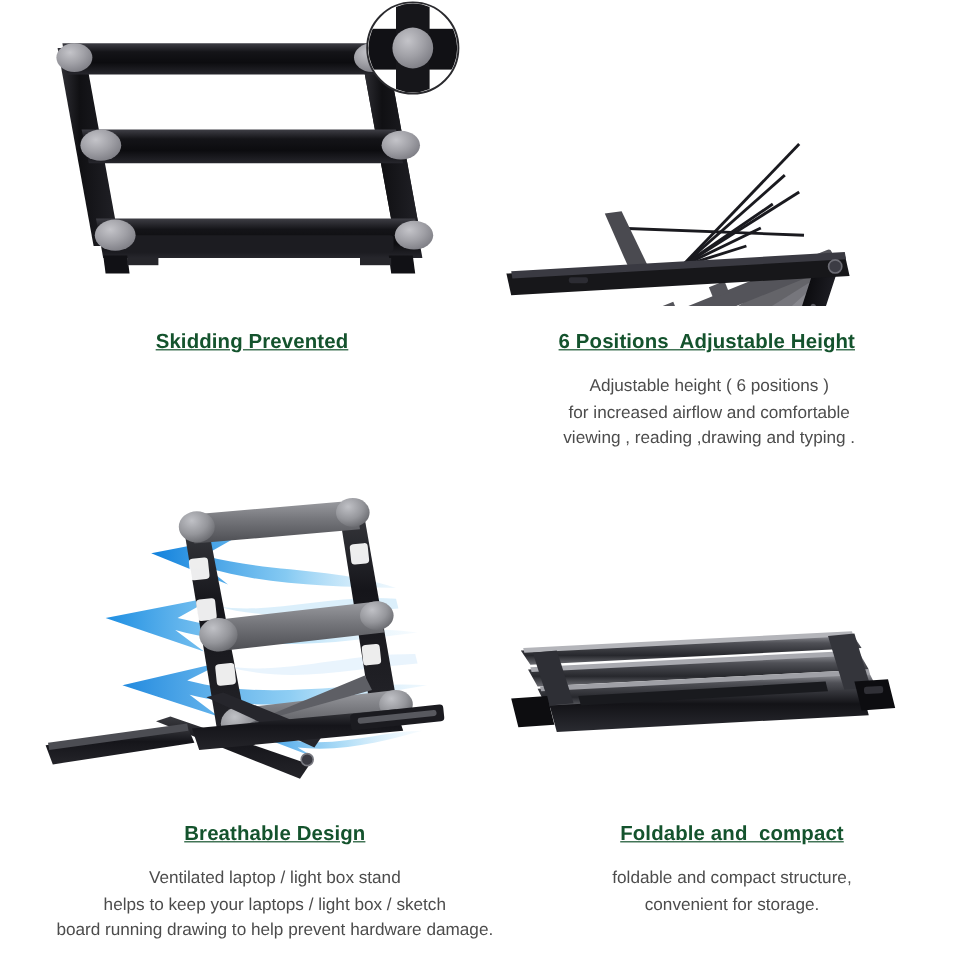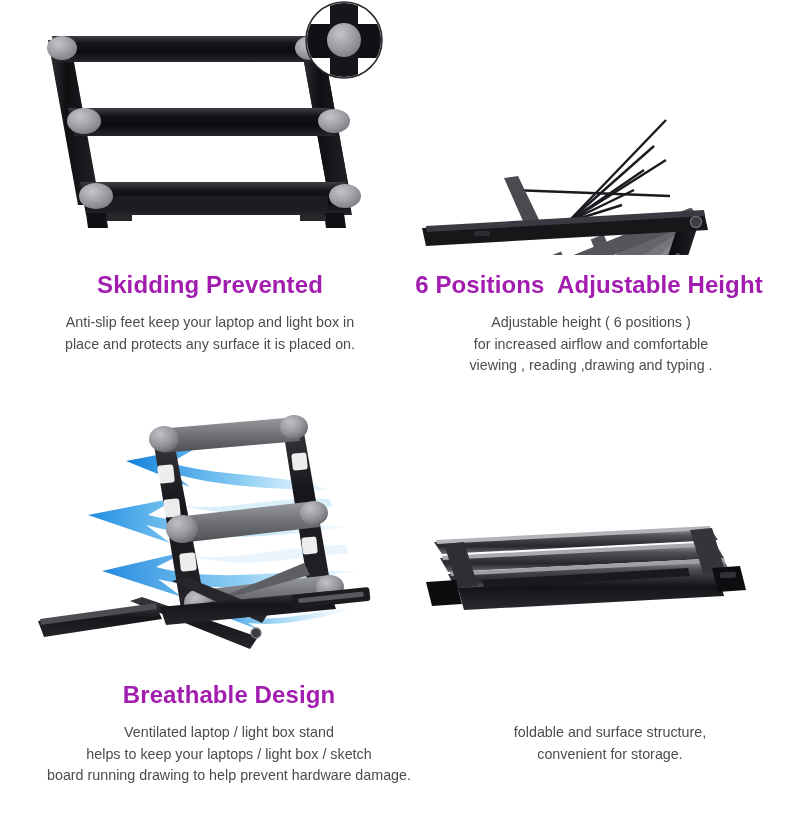--- a/index.html
+++ b/index.html
@@ -28,26 +28,27 @@
   }
   .feature-media {
     position: absolute;
     left: 0;
     top: 0;
   }
   .feature-heading {
     position: absolute;
     width: 100%;
     text-align: center;
-    color: #a21caf;
+    color: #14532d;
     font-weight: bold;
-    font-size: 24px;
+    font-size: 17px;
     line-height: 26px;
     letter-spacing: 0.1px;
     white-space: pre;
+    text-decoration: underline;
   }
   .feature-body {
     position: absolute;
     width: 100%;
     text-align: center;
     color: #4c4c4c;
     font-size: 14.3px;
     line-height: 21.5px;
     white-space: pre-line;
   }
@@ -130,22 +131,20 @@
           <g clip-path="url(#calloutClip)">
             <rect x="300" y="24" width="92" height="34" fill="#111115"></rect>
             <rect x="330" y="2" width="28" height="78" fill="#16161a"></rect>
             <circle cx="344" cy="40" r="17" fill="url(#padGrad)"></circle>
           </g>
         </g>
       </svg>
     </div>
 
     <div class="feature-heading">Skidding Prevented</div>
-    <div class="feature-body">Anti-slip feet keep your laptop and light box in
-place and protects any surface it is placed on.</div>
   </section>
 
   <section class="feature" id="block-positions">
 
     <div class="feature-media" style="left:20px;">
       <svg class="media-svg" width="330" height="255" viewBox="0 0 330 255" xmlns="http://www.w3.org/2000/svg">
         <defs>
           <linearGradient id="blackPanel" x1="0" y1="0" x2="1" y2="1">
             <stop offset="0%" stop-color="#2a2a30"></stop>
             <stop offset="40%" stop-color="#0c0c0f"></stop>
@@ -345,17 +344,18 @@
 
         <polygon points="38,88 298,74 304,96 44,110" fill="url(#flatBarThick)"></polygon>
         <polygon points="62,80 268,68 270,76 64,88" fill="#191a1e"></polygon>
 
         <polygon points="6,82 36,80 42,104 12,106" fill="#0d0d10"></polygon>
         <polygon points="292,68 320,66 326,90 298,92" fill="#0d0d10"></polygon>
         <rect x="300" y="72" width="16" height="6" rx="2" fill="#303036" transform="rotate(-3 308 75)"></rect>
       </svg>
     </div>
 
-    <div class="feature-body">foldable and surface structure,
+    <div class="feature-heading">Foldable and  compact</div>
+    <div class="feature-body">foldable and compact structure,
 convenient for storage.</div>
   </section>
 
 </div>
 
 </body></html>

